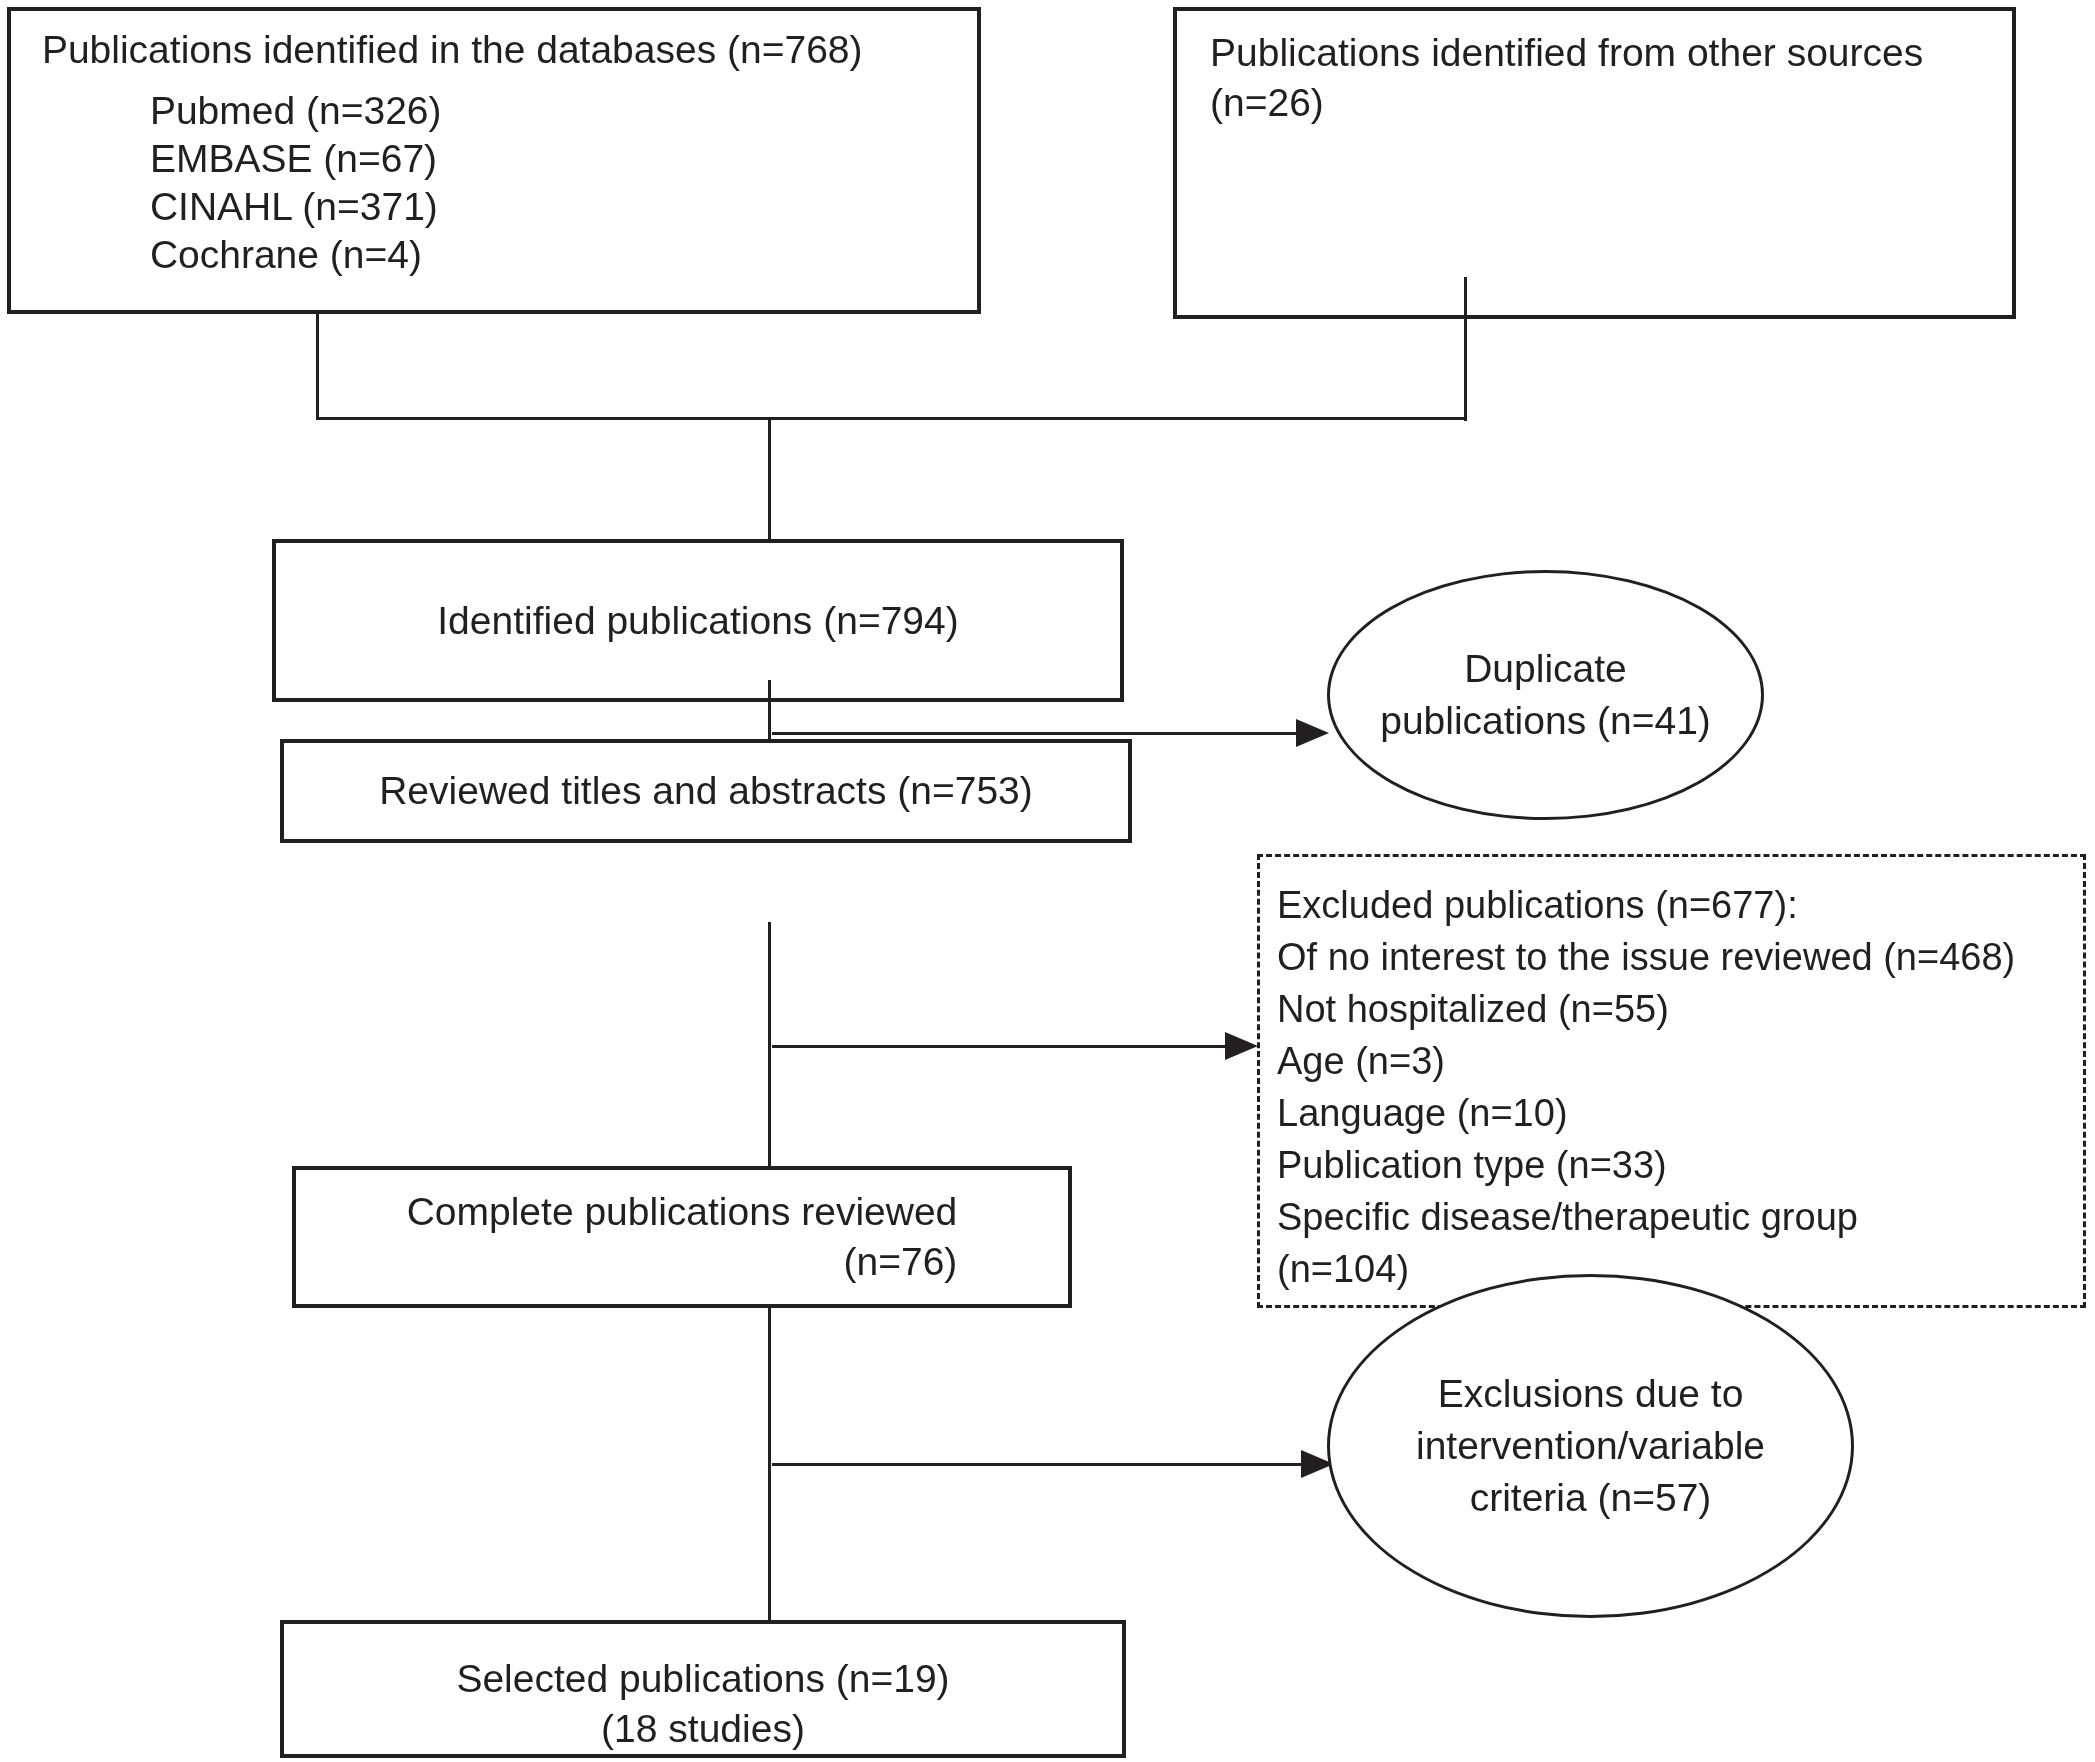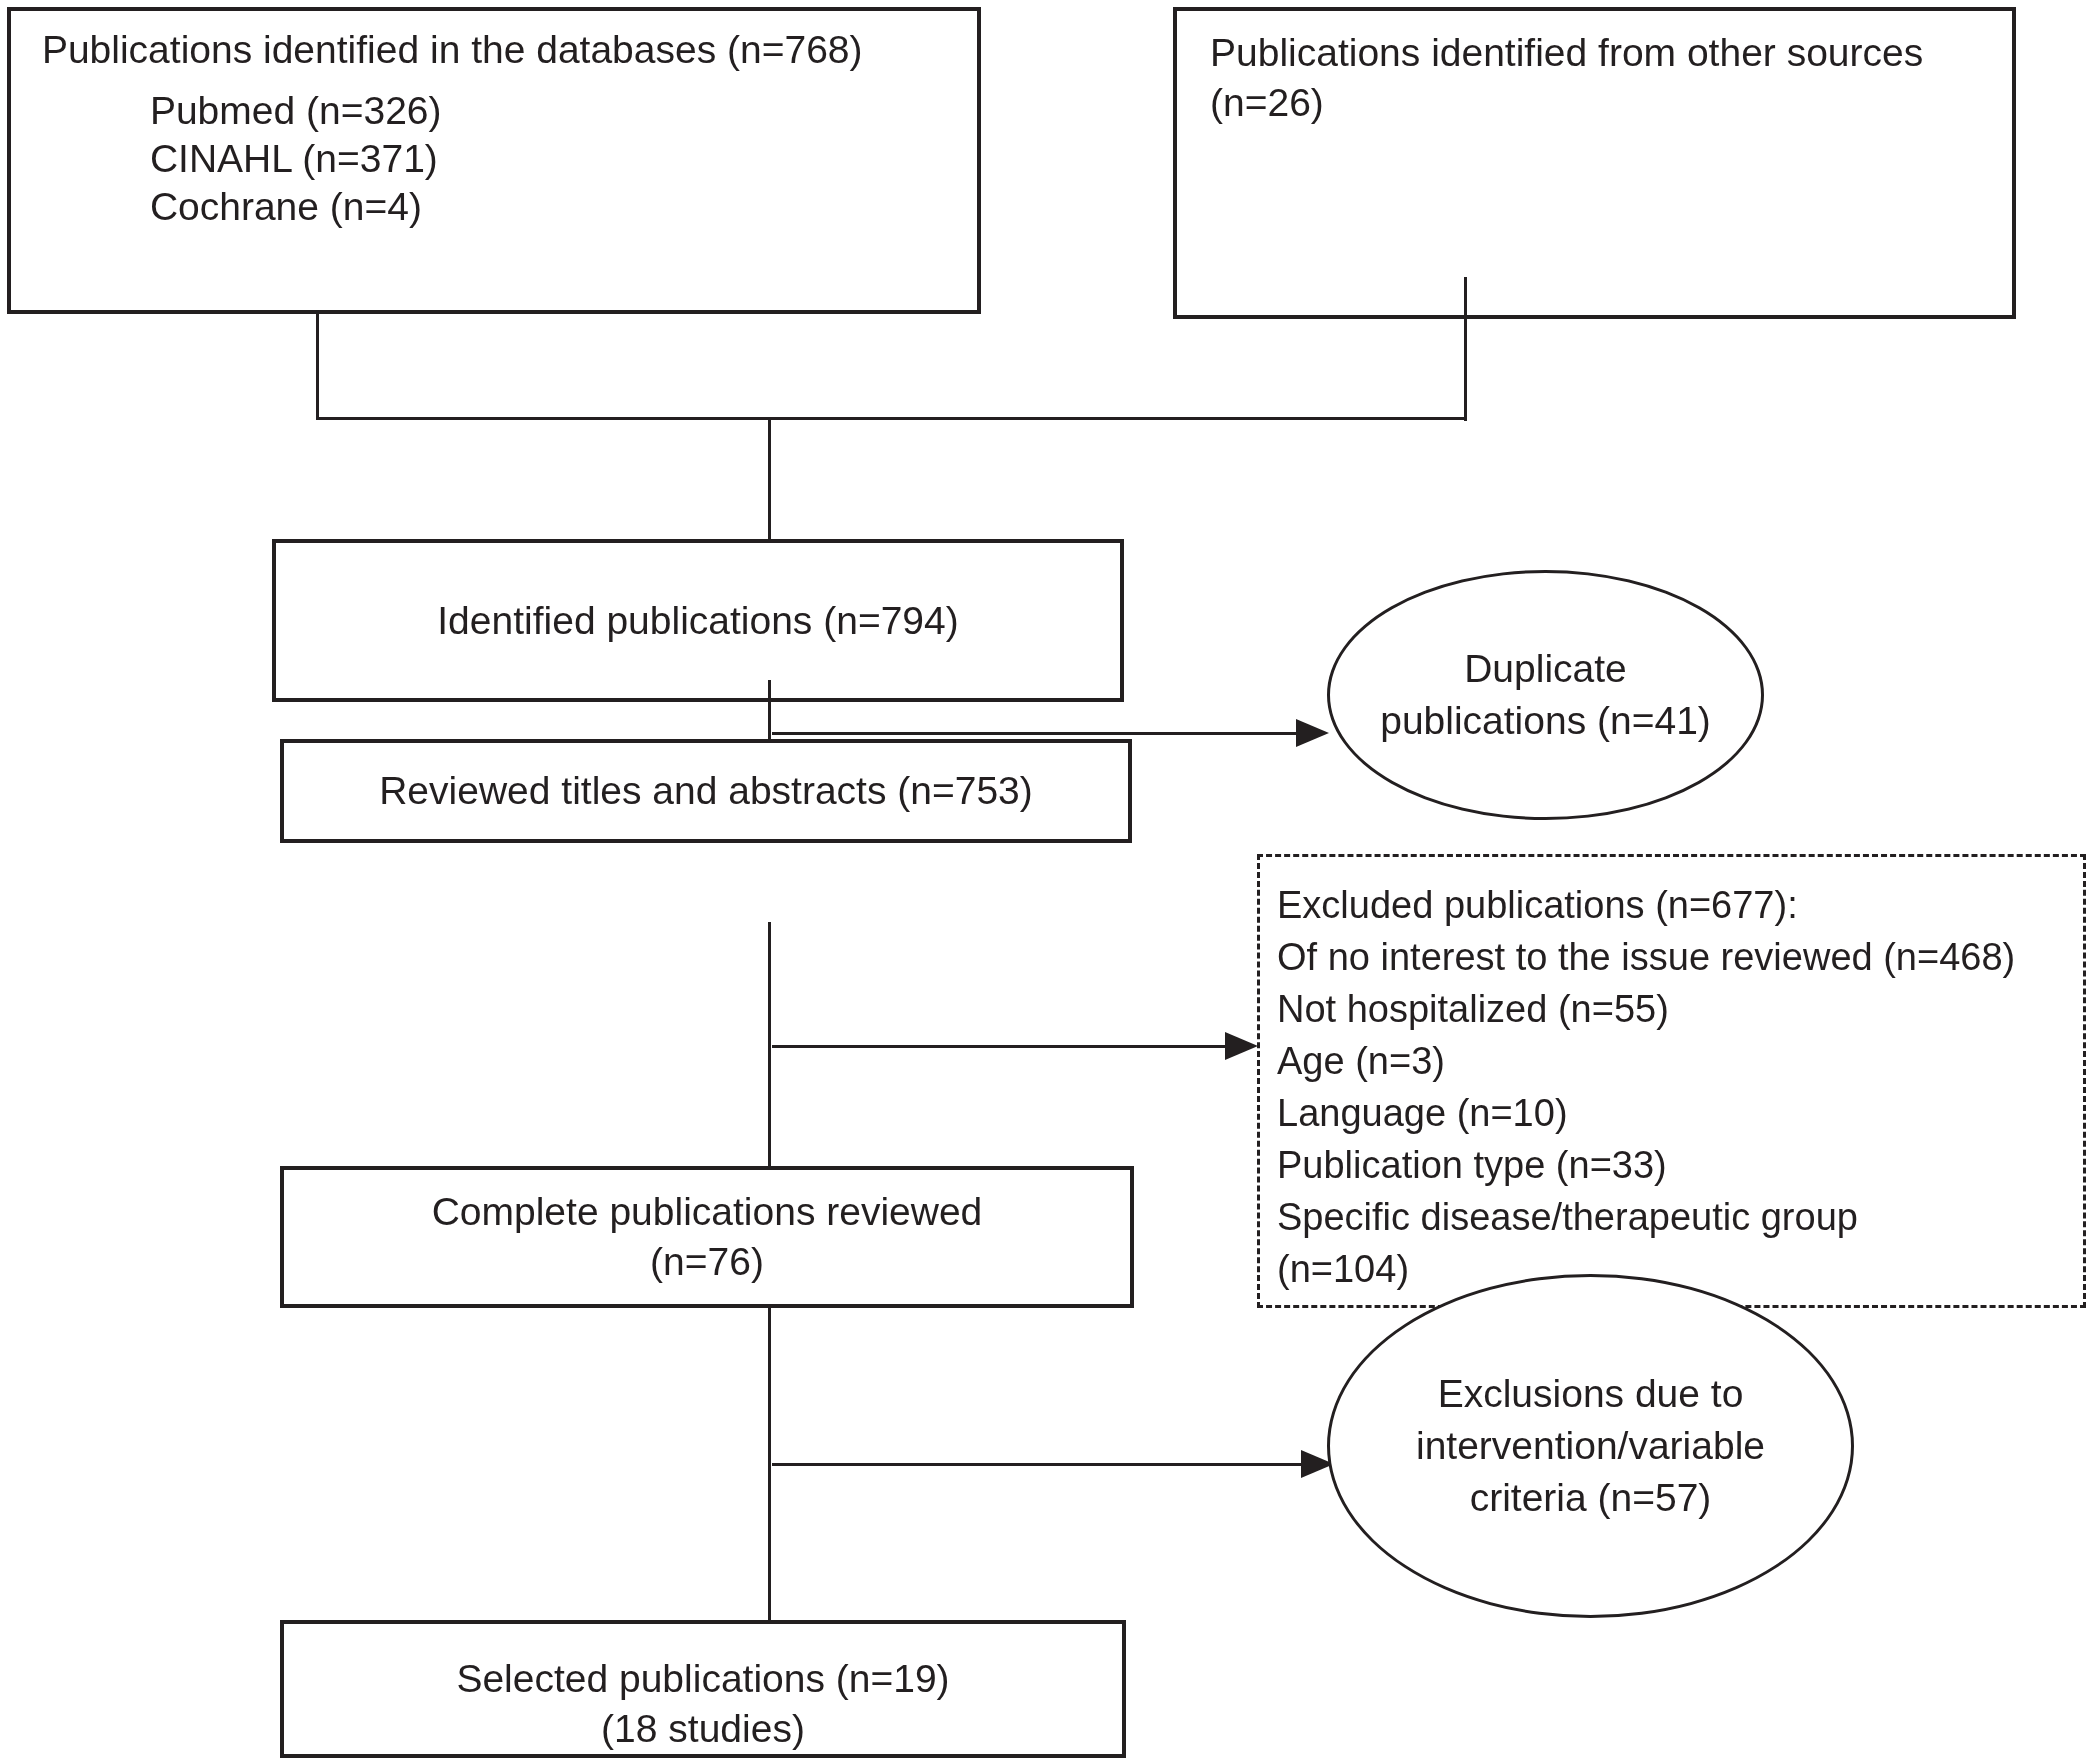--- a/index.html
+++ b/index.html
@@ -83,20 +83,21 @@
 </style>
 </head>
 <body>
 
 <div class="stage">
 
   <div class="box toplist" style="left:6.9px; top:6.9px; width:974px; height:307px;">
     <div>Publications identified in the databases (n=768)</div>
     <div class="list-indent">
       <div class="li">Pubmed (n=326)</div>
+      <div class="li">EMBASE (n=67)</div>
       <div class="li">CINAHL (n=371)</div>
       <div class="li">Cochrane (n=4)</div>
     </div>
   </div>
 
   <div class="box topleft-text" style="left:1173px; top:6.9px; width:843px; height:312px;">
     <div>Publications identified from other sources</div>
     <div>(n=26)</div>
   </div>
 
@@ -130,21 +131,21 @@
     <div class="dline">Excluded publications (n=677):</div>
     <div class="dline">Of no interest to the issue reviewed (n=468)</div>
     <div class="dline">Not hospitalized (n=55)</div>
     <div class="dline">Age (n=3)</div>
     <div class="dline">Language (n=10)</div>
     <div class="dline">Publication type (n=33)</div>
     <div class="dline">Specific disease/therapeutic group</div>
     <div class="dline">(n=104)</div>
   </div>
 
-  <div class="box centered" style="left:280px; top:1166px; width:854px; height:142px;">
+  <div class="box centered" style="left:292px; top:1166px; width:780px; height:142px;text-align:right;">
     <div>
       <div>Complete publications reviewed</div>
       <div>(n=76)</div>
     </div>
   </div>
 
   <div class="line" style="left:768px; top:1306px; width:3.4px; height:316px;"></div>
   <div class="line" style="left:772px; top:1463px; width:529px; height:3.4px;"></div>
   <div class="arrowhead" style="left:1301px; top:1450px;"></div>
 

